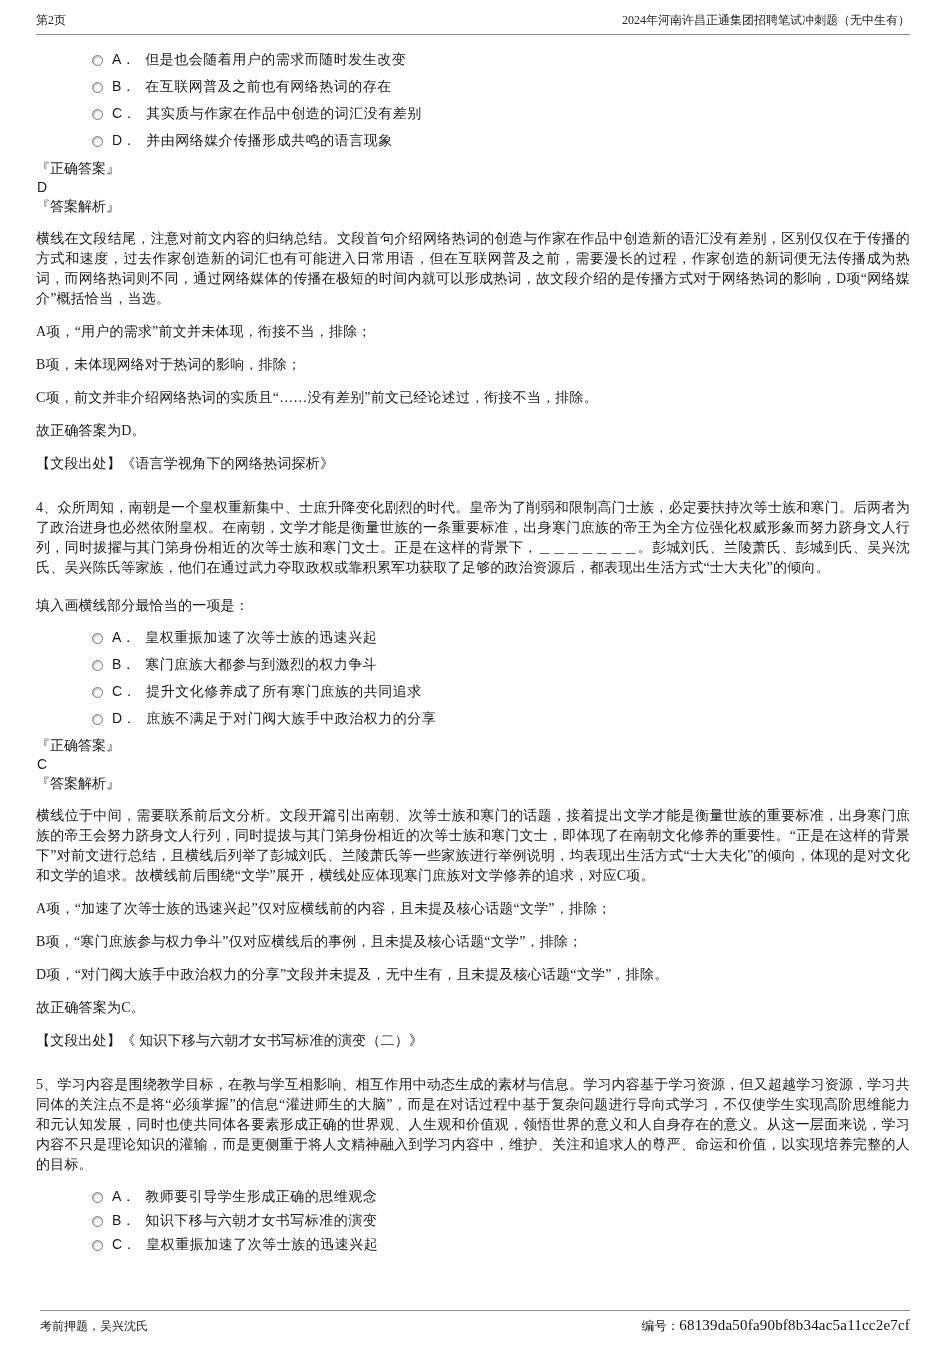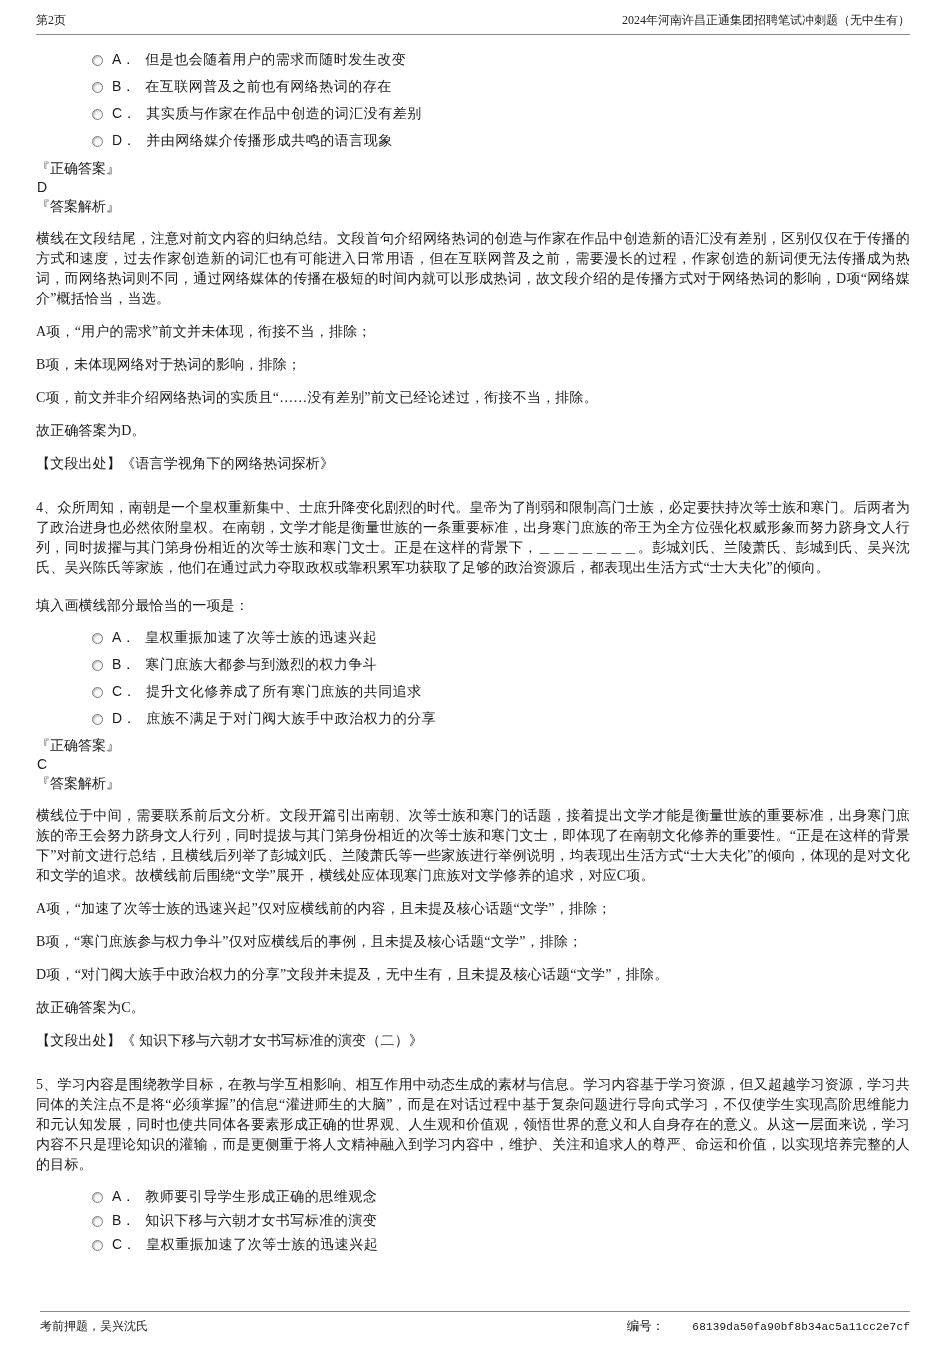--- a/index.html
+++ b/index.html
@@ -45,22 +45,22 @@
   .prompt { margin-top:18px; }
 
   .footer {
     position:absolute; left:40px; right:40px; bottom:10px;
     border-top:1px solid #8a8a8a; padding-top:6px;
     display:flex; justify-content:space-between; align-items:baseline;
   }
   .footer-slogan { font-size:12px; color:#222; }
   .footer-serial { font-size:12.5px; color:#111; }
   .serial-value {
-    font-family:Liberation Mono, monospace;
-    font-size:11px; letter-spacing:0.2px;margin-left:28px;
+    font-family:Liberation Serif, serif;
+    font-size:15px; letter-spacing:0.2px;
   }
 </style>
 </head>
 <body>
 
 <div class="page">
 
   <div class="header">
     <span>第2页</span>
     <span>2024年河南许昌正通集团招聘笔试冲刺题（无中生有）</span>

